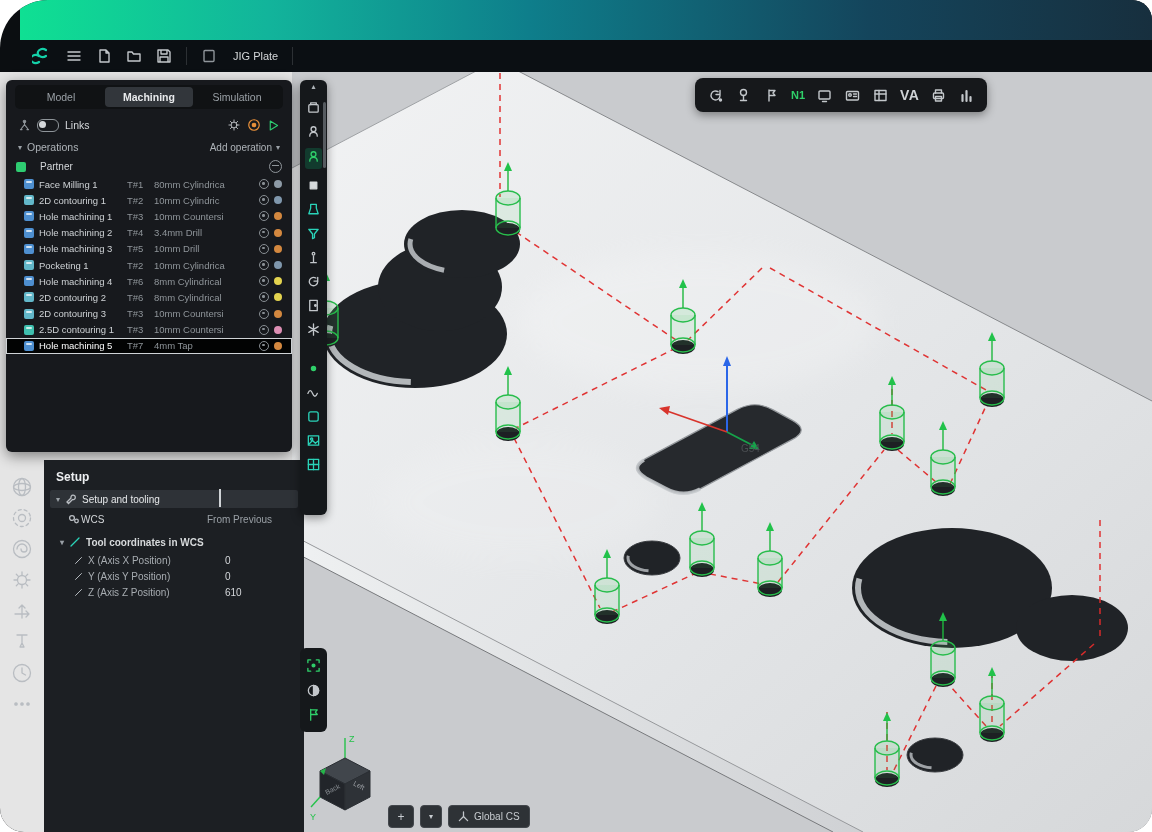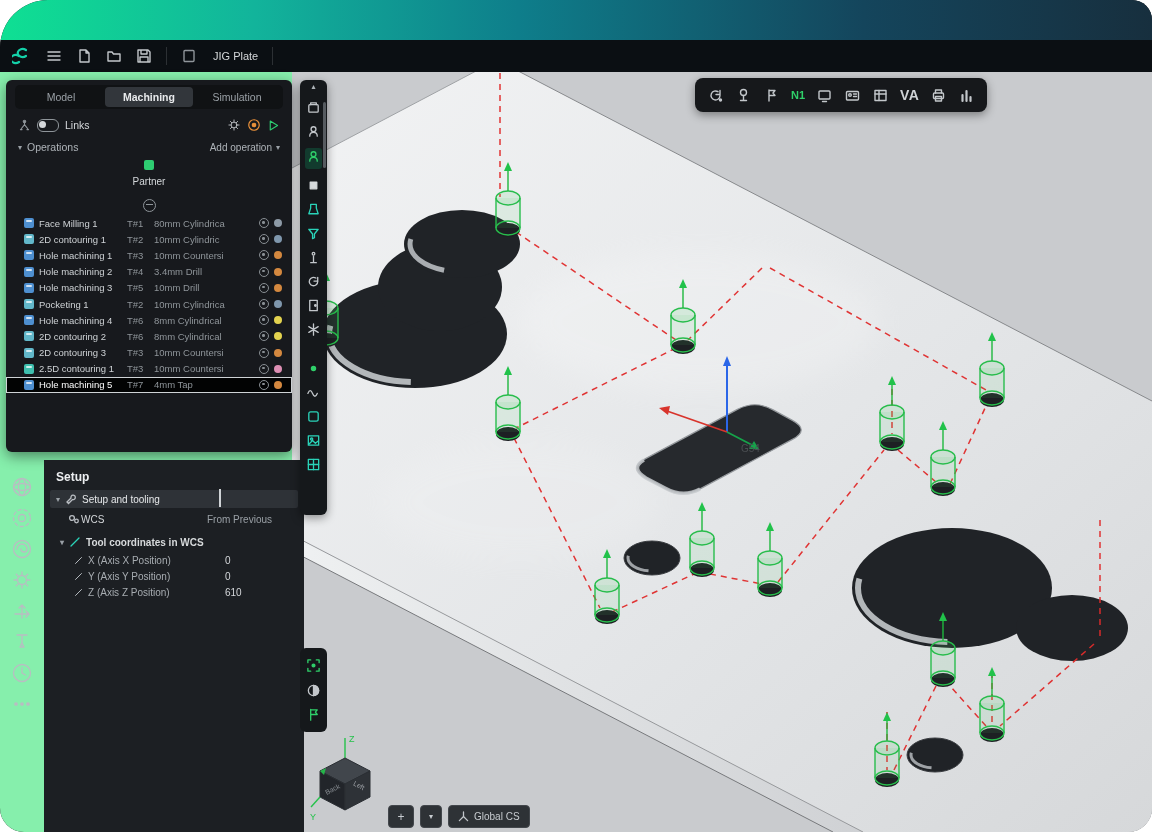--- a/index.html
+++ b/index.html
@@ -1,44 +1,44 @@
 <!DOCTYPE html>
 <html><head>
 <meta charset="utf-8">
 <style>
   html,body{margin:0;padding:0;}
   body{width:1152px;height:832px;position:relative;background:#ffffff;font-family:"Liberation Sans",sans-serif;overflow:hidden;}
-  .window{position:absolute;inset:0;border-radius:48px 20px 24px 24px;overflow:hidden;background:#0b0e11;}
+  .window{position:absolute;inset:0;border-radius:48px 20px 24px 24px;overflow:hidden;background:#0b0e11;padding-left:20px;}
   .gradient-band{height:40px;background:linear-gradient(90deg,#0fe093 0%,#12b49b 22%,#0e7e8b 45%,#14455c 75%,#172f3e 100%);}
   .titlebar{height:32px;background:#0b0f13;display:flex;align-items:center;gap:14px;padding:0 12px;}
   .titlebar .sep{width:1px;height:18px;background:#2c3034;}
   .title-text{font-size:11px;color:#d5d8da;margin-left:2px;}
   .mi{width:16px;height:16px;flex:none;display:inline-block;}
   .mi svg,.ri svg,.ti svg{width:100%;height:100%;fill:none;stroke:#c3c7cb;stroke-width:1.4;stroke-linecap:round;stroke-linejoin:round;display:block;}
   .teal svg{stroke:#2ad3b9}.green svg{stroke:#2fd06a}.gray svg{stroke:#8f959a}
   .main{position:absolute;top:72px;left:0;right:0;bottom:0;}
-  .left-col{position:absolute;left:0;top:0;width:292px;height:100%;background:#86efac;}
+  .left-col{position:absolute;left:0;top:0;width:292px;height:100%;background:#e5e5e5;}
   .viewport{position:absolute;left:292px;top:0;right:0;bottom:0;background:#c9cbce;}
   svg.scene{display:block;width:100%;height:100%;}
   svg text{font-family:"Liberation Sans",sans-serif;}
 
   
   .ops-panel{position:absolute;left:6px;top:8px;width:286px;height:372px;background:#17191d;border-radius:6px;box-shadow:0 4px 14px rgba(0,0,0,.45);overflow:hidden;}
   .tabs{display:flex;margin:5px 9px 0;background:#101214;border-radius:5px;padding:2px;}
   .tab{flex:1;text-align:center;font-size:10.5px;color:#9aa0a6;padding:4px 0;border-radius:4px;cursor:default;}
   .tab.active{background:#32363b;color:#e8eaec;font-weight:bold;}
   .links-row{display:flex;align-items:center;gap:6px;padding:9px 12px 5px;}
   .links-label{font-size:10.5px;color:#d4d7da;}
   .toggle{width:20px;height:11px;border:1px solid #8f959a;border-radius:6px;position:relative;}
   .toggle::after{content:"";position:absolute;left:1px;top:1px;width:7px;height:7px;border-radius:50%;background:#d4d7da;}
   .flex-sp{flex:1;}
   .ops-header{display:flex;align-items:center;gap:5px;padding:4px 12px 2px;color:#aeb3b8;font-size:10.5px;}
   .caret{font-size:8px;color:#9aa0a6;}
   .add-op{margin-left:auto;display:flex;align-items:center;gap:4px;font-size:10px;color:#aeb3b8;}
-  .group-row{display:flex;align-items:center;gap:6px;padding:5px 10px 3px;font-size:10px;color:#d4d7da;flex-direction:column;}
+  .group-row{display:flex;align-items:center;gap:14px;padding:5px 10px 3px;font-size:10px;color:#d4d7da;}
   .group-ic{width:10px;height:10px;border-radius:2px;background:#2ecc71;}
   .circ-minus{width:11px;height:11px;border:1.2px solid #8f959a;border-radius:50%;position:relative;}
   .circ-minus::after{content:"";position:absolute;left:2px;right:2px;top:4px;height:1.2px;background:#8f959a;}
   .op-row{display:flex;align-items:center;height:16.2px;padding:0 8px 0 18px;font-size:9.5px;}
   .op-ic{width:10px;height:10px;border-radius:2px;margin-right:5px;position:relative;flex:none;}
   .op-ic::after{content:"";position:absolute;left:2px;top:2px;width:6px;height:2px;background:rgba(255,255,255,.75);border-radius:1px;}
   .op-name{width:88px;color:#cfd3d6;white-space:nowrap;overflow:hidden;}
   .op-tool{width:27px;color:#8f959a;flex:none;}
   .op-desc{flex:1;color:#8f959a;white-space:nowrap;overflow:hidden;}
   .ring{width:8px;height:8px;border:1.4px solid #888e93;border-radius:50%;margin:0 5px 0 2px;position:relative;flex:none;}

